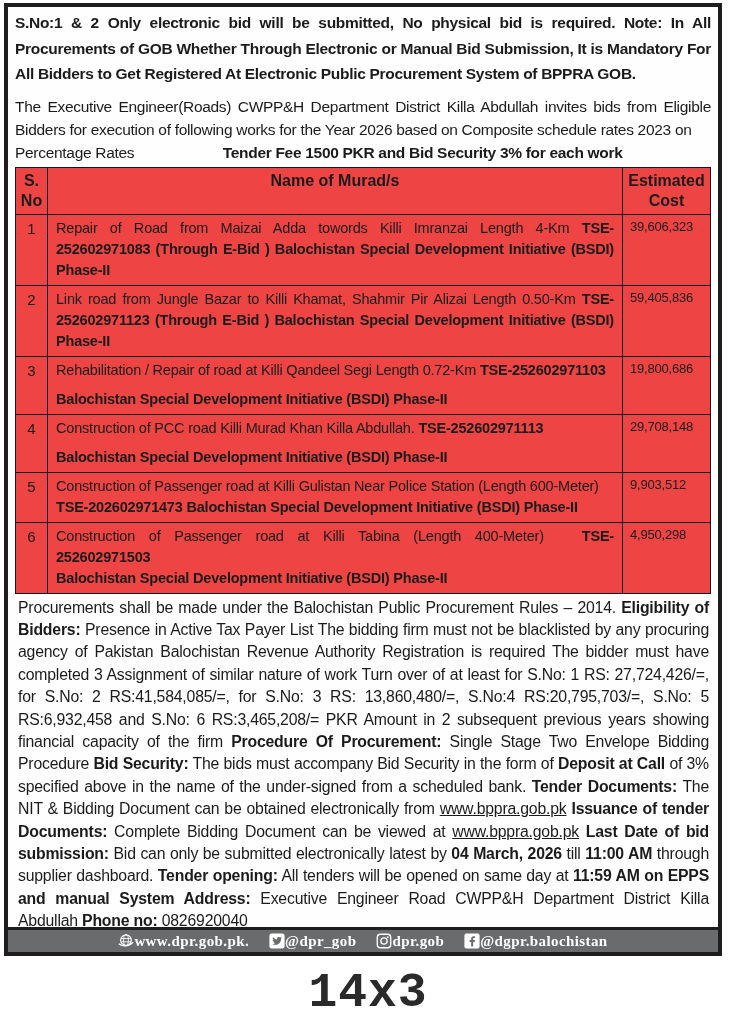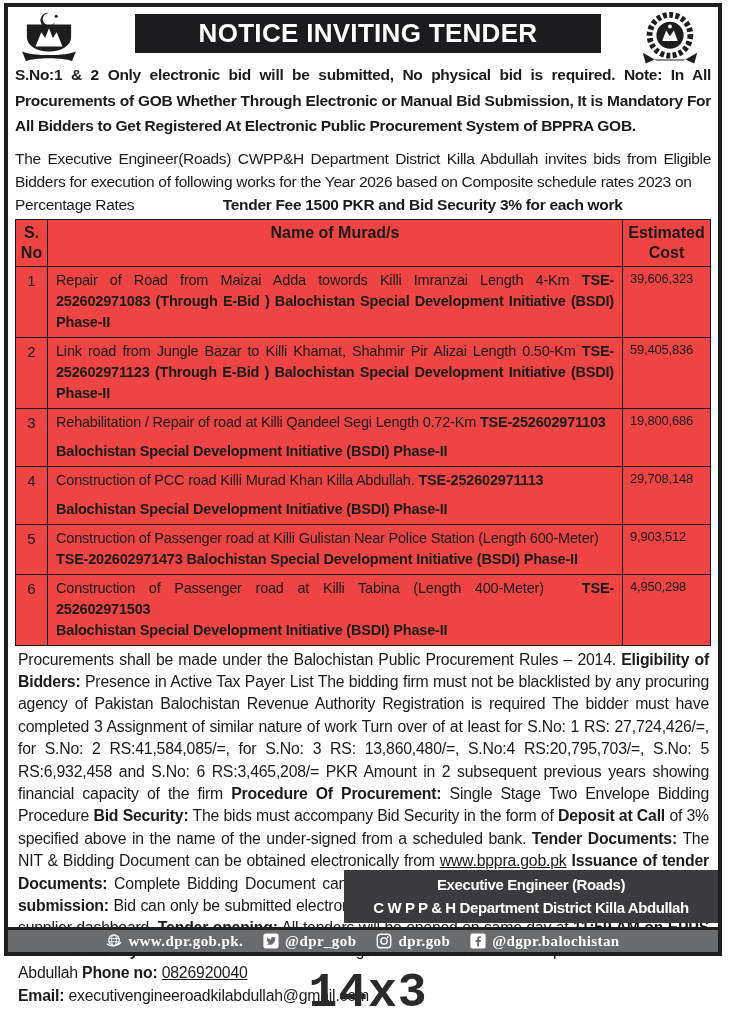--- a/index.html
+++ b/index.html
@@ -79,56 +79,35 @@
   }
 
   
   .social-bar {
     position:absolute; left:0; right:0; bottom:0; height:25px;
     background:#6a6b6d; border-top:3px solid #1e1e1e;
     display:flex; align-items:center; justify-content:center; gap:20px;
     color:#ffffff; font-family:"Liberation Serif", serif;
     font-weight:bold; font-size:15px; letter-spacing:0.4px;
   }
-  .social-item { display:flex; align-items:center; gap:6px; }
+  .social-item { display:flex; align-items:center; }
   .sicon svg { width:16px; height:16px; display:block; }
 
   .size-tag {
     position:absolute; left:0; right:0; top:966px;
     text-align:center; font-weight:bold; font-size:48px;
     color:#2a2a2a; letter-spacing:1px;font-family:Liberation Mono, monospace;
   }
 </style>
 </head>
 <body>
 
 <div class="ad">
   <div class="content">
 
-    <div class="header">
-      <span class="emblem-left">
-        <svg viewBox="0 0 62 52" width="62" height="50">
-          <path d="M31 1a6.5 6.5 0 1 0 6.2 8.6A7.6 7.6 0 1 1 31 1z" fill="#1d1d1d"></path>
-          <circle cx="38.5" cy="4.5" r="1.6" fill="#1d1d1d"></circle>
-          <path d="M8 13h46v13c0 9-10 15-23 15S8 35 8 26z" fill="#1d1d1d"></path>
-          <path d="M17 36l6-15 4 6 4-10 4 10 4-6 6 15z" fill="#ffffff"></path>
-          <path d="M3 41c10 5 46 5 56 0l-4 10c-9-4-39-4-48 0z" fill="#1d1d1d"></path>
-        </svg>
-      </span>
-      <div class="title-bar">NOTICE INVITING TENDER</div>
-      <span class="emblem-right">
-        <svg viewBox="0 0 80 68" width="80" height="66">
-          <circle cx="40" cy="26" r="21" fill="none" stroke="#1d1d1d" stroke-width="6" stroke-dasharray="4 2.5"></circle>
-          <circle cx="40" cy="26" r="14" fill="#1d1d1d"></circle>
-          <path d="M32 32l4-11 4 6 4-6 4 11z" fill="#ffffff"></path>
-          <circle cx="40" cy="17" r="2" fill="#ffffff"></circle>
-          <path d="M12 44l14 8h28l14-8-3 11-9-4H24l-9 4z" fill="#1d1d1d"></path>
-        </svg>
-      </span>
-    </div>
 
     <p class="note-bold">S.No:1 &amp; 2 Only electronic bid will be submitted, No physical bid is required. Note: In All Procurements of GOB Whether Through Electronic or Manual Bid Submission,  It is Mandatory For All Bidders to Get Registered At Electronic Public Procurement System of BPPRA GOB.</p>
 
     <p class="intro">The Executive Engineer(Roads) CWPP&amp;H Department District Killa Abdullah invites bids from Eligible Bidders for execution of following works for the Year 2026 based on Composite schedule rates 2023 on</p>
     <div class="fee-row">
       <span>Percentage Rates</span>
       <span class="fee">Tender Fee 1500 PKR and Bid Security 3% for each work</span>
     </div>
 
     <table class="works">
@@ -174,24 +153,20 @@
             <td class="c-no">6</td>
             <td class="c-work"><span class="">Construction of Passenger road at Killi Tabina (Length 400-Meter)</span><span class="b tab">TSE- 252602971503</span><span class="brk"></span><span class="b ">Balochistan Special Development Initiative (BSDI) Phase-II</span></td>
             <td class="c-cost">4,950,298</td>
           </tr>
         </tbody>
     </table>
 
     <p class="terms"><span class="">Procurements shall be made under the Balochistan Public Procurement Rules – 2014. </span><span class="b ">Eligibility of Bidders:</span><span class=""> Presence in Active Tax Payer List The bidding firm must not be blacklisted by any procuring agency of Pakistan Balochistan Revenue Authority Registration is required The bidder must have completed 3 Assignment of similar nature of work Turn over of at least for S.No: 1 RS: 27,724,426/=, for S.No: 2 RS:41,584,085/=, for S.No: 3 RS: 13,860,480/=, S.No:4 RS:20,795,703/=, S.No: 5 RS:6,932,458 and S.No: 6 RS:3,465,208/=  PKR Amount in 2 subsequent previous years showing financial capacity of the firm </span><span class="b ">Procedure Of Procurement:</span><span class=""> Single Stage Two Envelope Bidding Procedure </span><span class="b ">Bid Security:</span><span class=""> The bids must accompany Bid Security in the form of </span><span class="b ">Deposit at Call</span><span class=""> of 3% specified above in the name of the under-signed from a scheduled bank. </span><span class="b ">Tender Documents:</span><span class=""> The NIT &amp; Bidding Document can be obtained electronically from </span><span class="u ">www.bppra.gob.pk</span><span class=""> </span><span class="b ">Issuance of tender Documents:</span><span class=""> Complete Bidding Document can be viewed at </span><span class="u ">www.bppra.gob.pk</span><span class=""> </span><span class="b ">Last Date of bid submission:</span><span class=""> Bid can only be submitted electronically latest by </span><span class="b ">04 March, 2026</span><span class=""> till </span><span class="b ">11:00 AM</span><span class=""> through supplier dashboard. </span><span class="b ">Tender opening:</span><span class=""> All tenders will be opened on same day at </span><span class="b ">11:59 AM on EPPS and manual System Address:</span><span class=""> Executive Engineer Road CWPP&amp;H Department District Killa Abdullah </span><span class="b ">Phone no:</span><span class=""> </span><span class="u ">0826920040</span><span class="brk"></span><span class="b ">Email:</span><span class=""> executivengineeroadkilabdullah@gmail.com</span></p>
 
     <div class="bottom-row">
-      <div class="signature">
-        <div>Executive Engineer (Roads)</div>
-        <div>C W P P &amp; H Department District Killa Abdullah</div>
-      </div>
     </div>
 
     <div class="social-bar">
         <span class="social-item">
           <span class="sicon">
             <svg viewBox="0 0 20 20">
               <circle cx="10" cy="9" r="6.6" fill="none" stroke="#fff" stroke-width="1.5"></circle>
               <ellipse cx="10" cy="9" rx="3" ry="6.6" fill="none" stroke="#fff" stroke-width="1.1"></ellipse>
               <path d="M3.6 7h12.8M3.6 11h12.8" stroke="#fff" stroke-width="1.1" fill="none"></path>
               <path d="M1 13.5c4.5 4 13.5 3.5 18-2" stroke="#fff" stroke-width="1.5" fill="none"></path>

